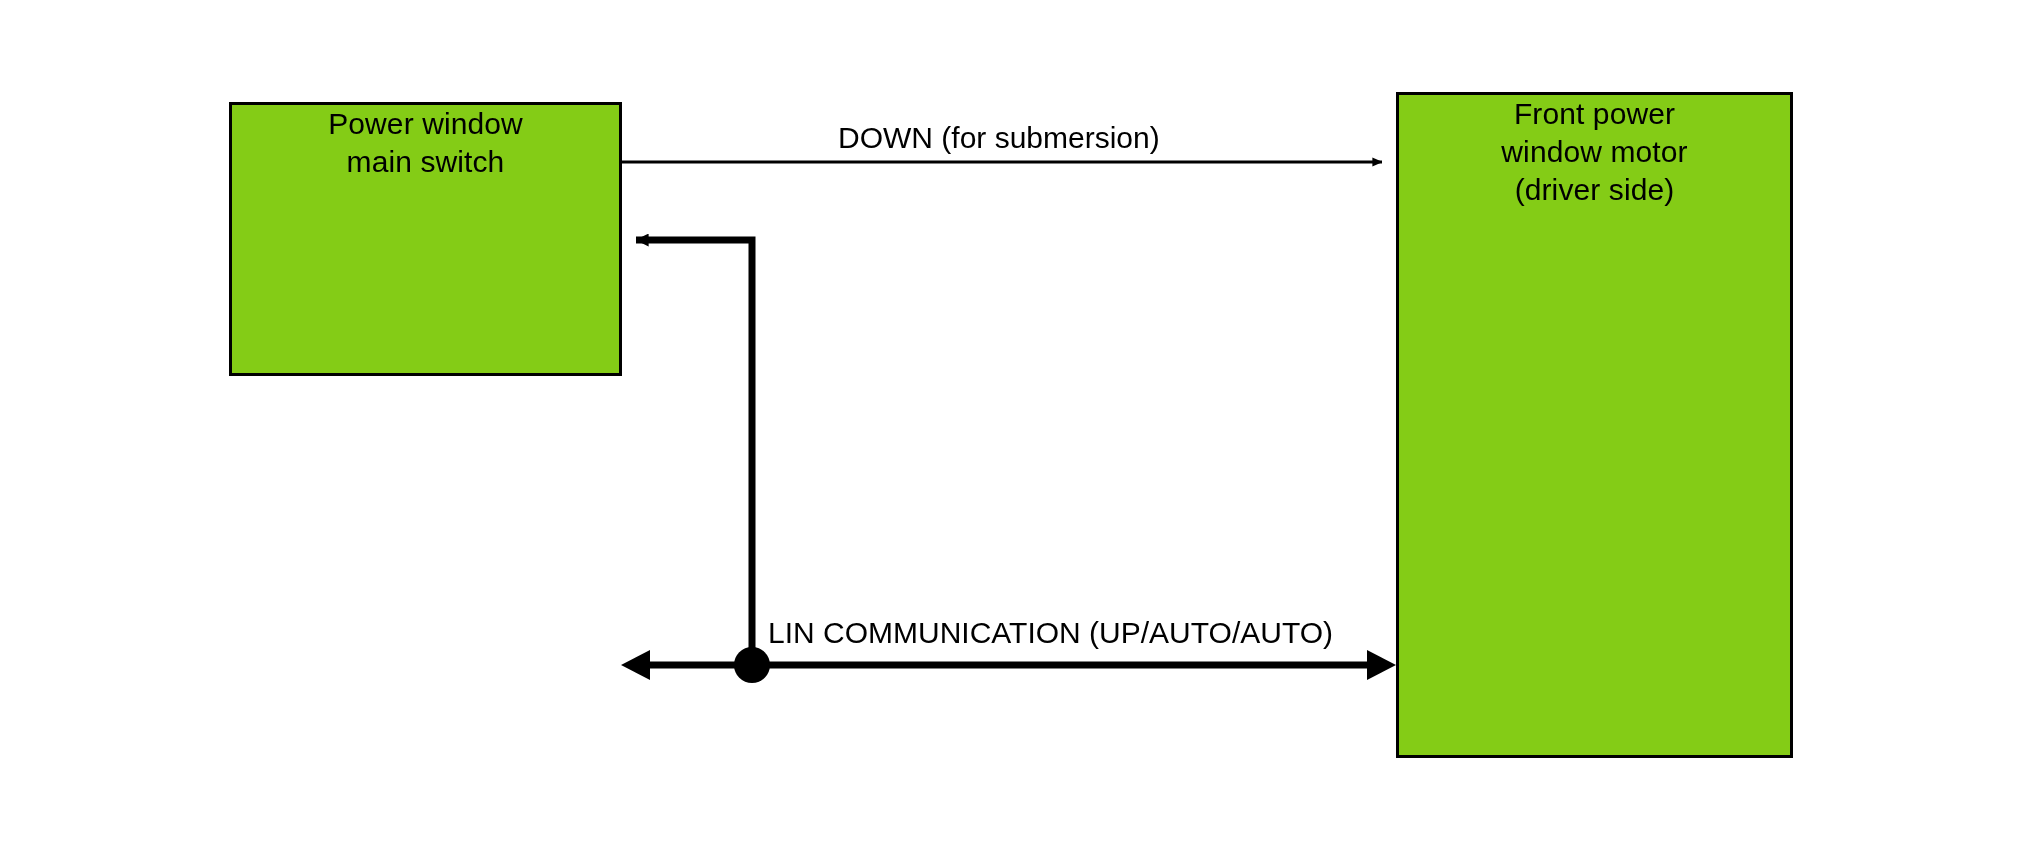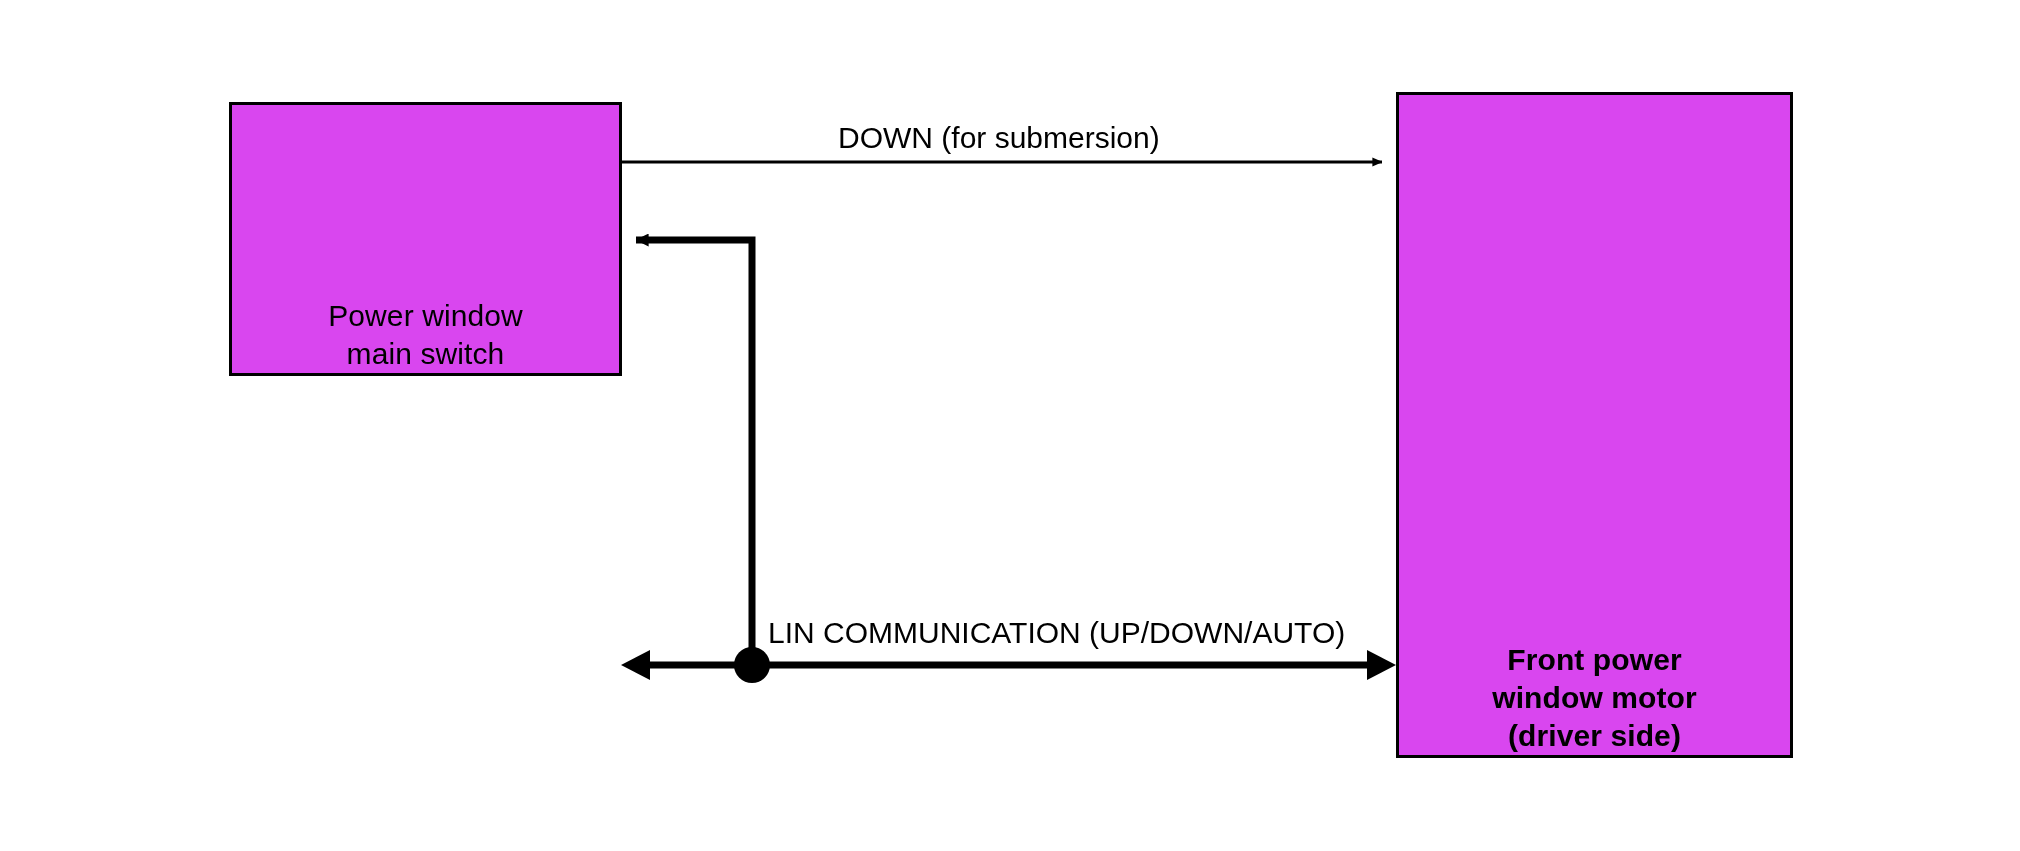--- a/index.html
+++ b/index.html
@@ -22,24 +22,24 @@
     position: absolute;
     left: 0;
     top: 0;
     width: 2020px;
     height: 851px;
     display: block;
   }
   .node-box {
     position: absolute;
     box-sizing: border-box;
-    background: #d946ef;
+    background: #84cc16;
     border: 3px solid #000000;
     display: flex;
-    align-items: flex-end;
+    align-items: flex-start;
     justify-content: center;
     text-align: center;
   }
   .node-label {
     font-family: "Liberation Sans", sans-serif;
     font-size: 30px;
     line-height: 38px;
     color: #000000;
     white-space: pre-line;
     letter-spacing: 0.1px;
@@ -64,21 +64,20 @@
     left: 229px;
     top: 598px;
     width: 393px;
     height: 126px;
   }
   #node-motor {
     left: 1396px;
     top: 92px;
     width: 397px;
     height: 666px;
-    font-weight: bold;
   }
   
   #label-down {
     left: 838px;
     top: 113px;
     margin-top: 8px;
   }
   #label-lin {
     left: 768px;
     top: 616px;
@@ -128,15 +127,15 @@
 
 
   <div class="node-box" id="node-motor">
     <span class="node-label">Front power
 window motor
 (driver side)</span>
   </div>
 
   <div class="edge-label" id="label-down">DOWN (for submersion)</div>
 
-  <div class="edge-label" id="label-lin">LIN COMMUNICATION (UP/DOWN/AUTO)</div>
+  <div class="edge-label" id="label-lin">LIN COMMUNICATION (UP/AUTO/AUTO)</div>
 
 </div>
 
 </body></html>

